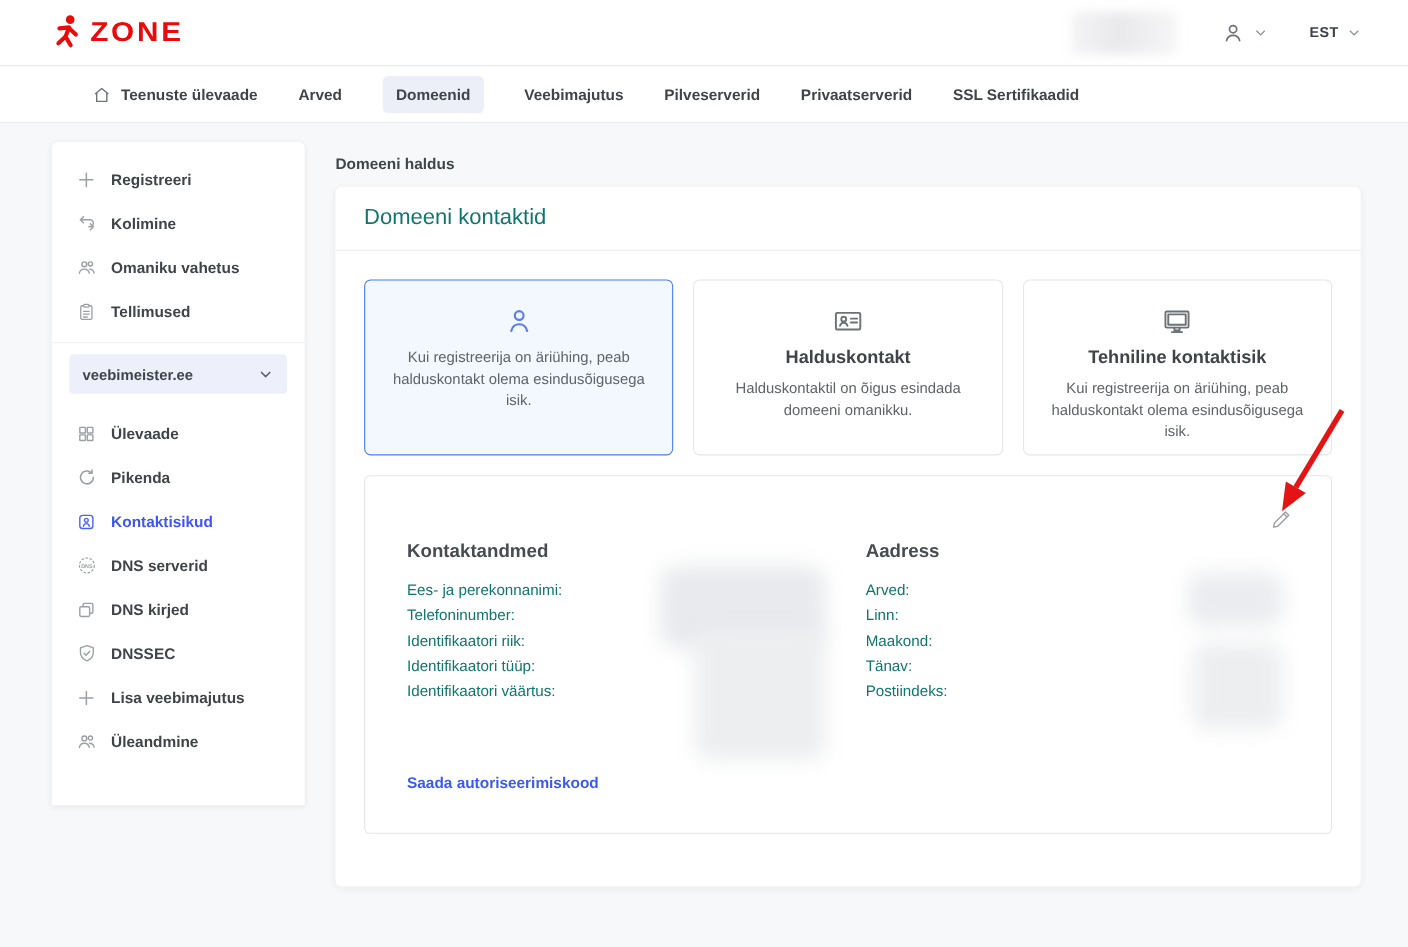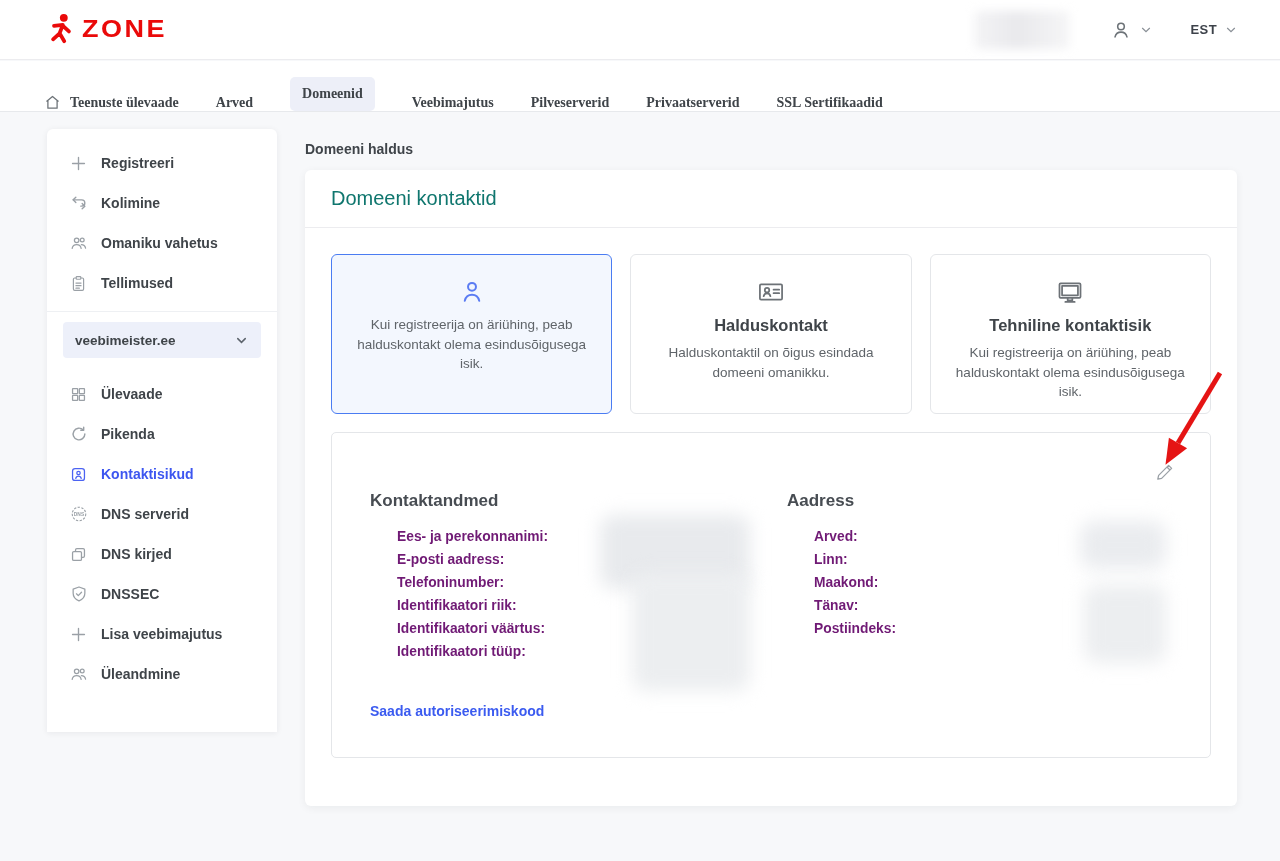--- a/index.html
+++ b/index.html
@@ -16,22 +16,22 @@
   .header-right { margin-left:auto; display:flex; align-items:center; padding-right:42px; gap:24px; }
   .blur-name { width:96px; height:38px; border-radius:4px; margin-right:16px;
                background:linear-gradient(90deg,#f4f4f6,#e9e9ec 45%,#f6f6f7);
                filter:blur(5px); }
   .user-menu, .lang-menu { display:flex; align-items:center; gap:7px; cursor:pointer; }
   .lang-menu { margin-left:14px; font-size:13px; font-weight:700; color:#3d424a; letter-spacing:.4px; }
   .chev { color:#8a9097; display:flex; }
 
   
   .navbar { position:absolute; top:61px; left:0; right:0; height:51px; background:#fff;
-            border-bottom:1px solid #e7e9ec; display:flex; align-items:flex-end;
-            padding-left:44px; gap:37px; z-index:2;font-family:Liberation Serif, serif; }
+            border-bottom:1px solid #e7e9ec; display:flex; align-items:center;
+            padding-left:84px; gap:37px; z-index:2; }
   .nav-item { font-size:14px; font-weight:600; color:#3f4449; display:flex; align-items:center;
               gap:9px; cursor:pointer; white-space:nowrap; }
   .nav-item.active { background:#edeff8; padding:9px 12px; border-radius:5px; }
   .nav-home { color:#6d7378; display:flex; }
 
   
   .sidebar { position:absolute; left:47px; top:129px; width:230px; bottom:0; background:#fff;
              border-radius:6px 6px 0 0; box-shadow:0 1px 6px rgba(30,35,45,.07);
              padding-top:14px; z-index:1; }
   .side-item { height:40px; display:flex; align-items:center; gap:13px; padding:0 22px;
@@ -69,21 +69,21 @@
 
   .details { position:relative; margin:18px 26px 0; height:326px; border:1px solid #e4e6e9;
              border-radius:5px; }
   .edit-btn { position:absolute; top:30px; right:36px; width:18px; height:18px; color:#9aa0a6;
               cursor:pointer; display:flex; }
   .col { position:absolute; top:58px; }
   .col-left { left:38px; width:400px; }
   .col-right { left:455px; width:400px; }
   .col-title { font-size:17px; font-weight:700; color:#474c52; }
   .rows { margin-top:14px; }
-  .drow { font-size:13.8px; font-weight:700; color:#701a75; line-height:23px;margin-left:27px; }
+  .drow { font-size:13.8px; font-weight:400; color:#0f766e; line-height:23px; }
   .auth-link { position:absolute; left:38px; top:270px; color:#3b5bf0; font-size:14px;
                font-weight:600; cursor:pointer; }
 
   .redact { position:absolute; filter:blur(9px); border-radius:14px; }
   .redact-a { left:268px; top:82px; width:150px; height:74px; background:#e8eaed; }
   .redact-b { left:300px; top:140px; width:118px; height:118px; background:#eceef0; }
   .redact-c { left:748px; top:88px; width:86px; height:48px; background:#eaecef; }
   .redact-d { left:752px; top:152px; width:82px; height:78px; background:#eceef0; }
 
   .arrow-annotation { position:absolute; left:1128px; top:352px; z-index:6; pointer-events:none; }
@@ -351,25 +351,24 @@
         <svg width="18" height="18" viewBox="0 0 24 24" fill="none" stroke="currentColor" stroke-width="1.7" stroke-linejoin="round">
             <path d="M16.8 3.2l4 4L7.5 20.5l-5.1 1.1 1.1-5.1L16.8 3.2z"></path>
             <path d="M14.6 5.4l4 4"></path>
           </svg>
       </span>
 
       <div class="col col-left">
         <div class="col-title">Kontaktandmed</div>
         <div class="rows">
           <div class="drow">Ees- ja perekonnanimi:</div>
-          <div class="drow">E-posti aadress:</div>
           <div class="drow">Telefoninumber:</div>
           <div class="drow">Identifikaatori riik:</div>
+          <div class="drow">Identifikaatori tüüp:</div>
           <div class="drow">Identifikaatori väärtus:</div>
-          <div class="drow">Identifikaatori tüüp:</div>
         </div>
       </div>
 
       <div class="col col-right">
         <div class="col-title">Aadress</div>
         <div class="rows">
           <div class="drow">Arved:</div>
           <div class="drow">Linn:</div>
           <div class="drow">Maakond:</div>
           <div class="drow">Tänav:</div>

